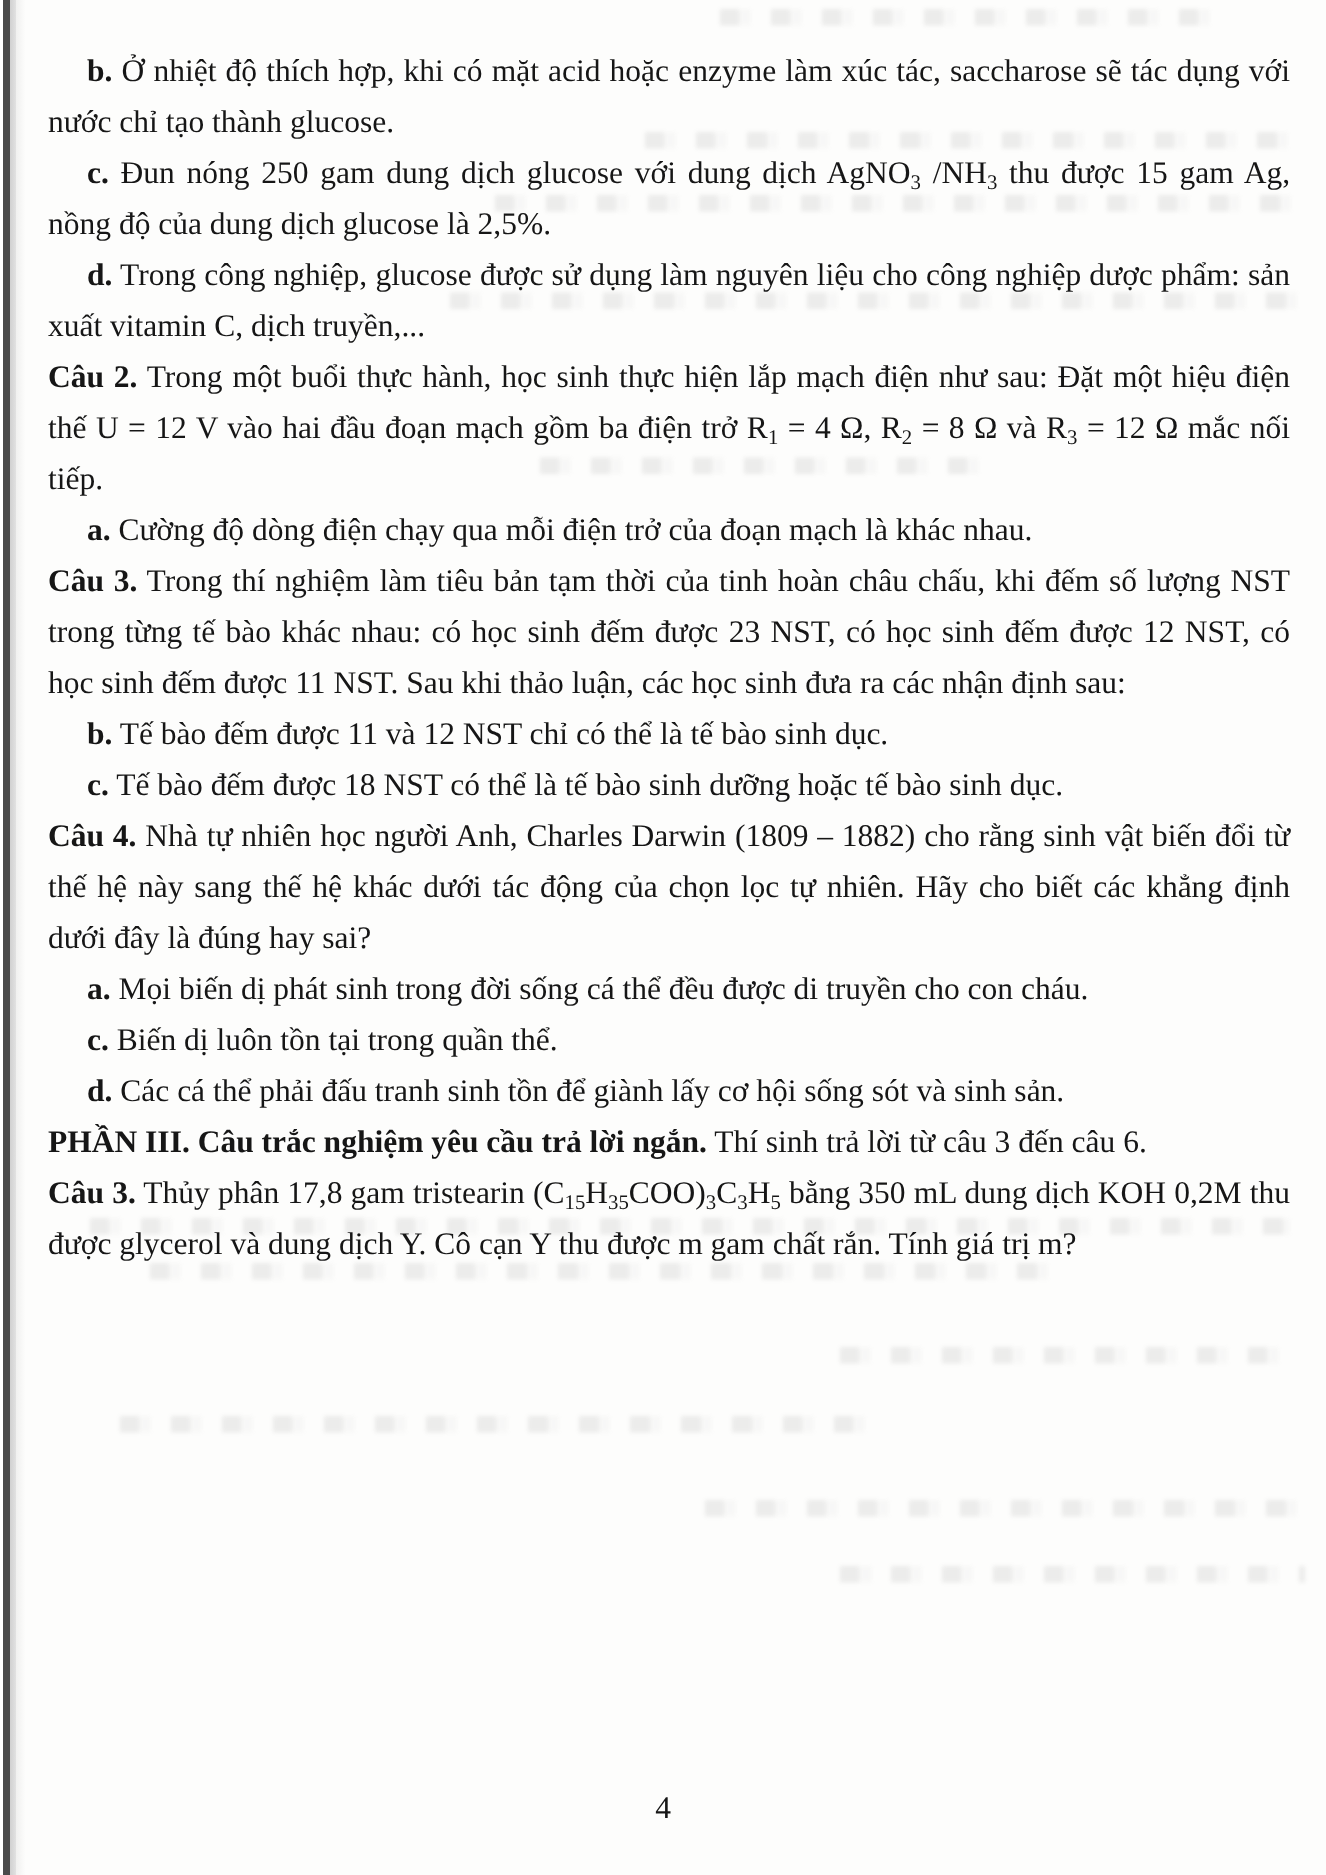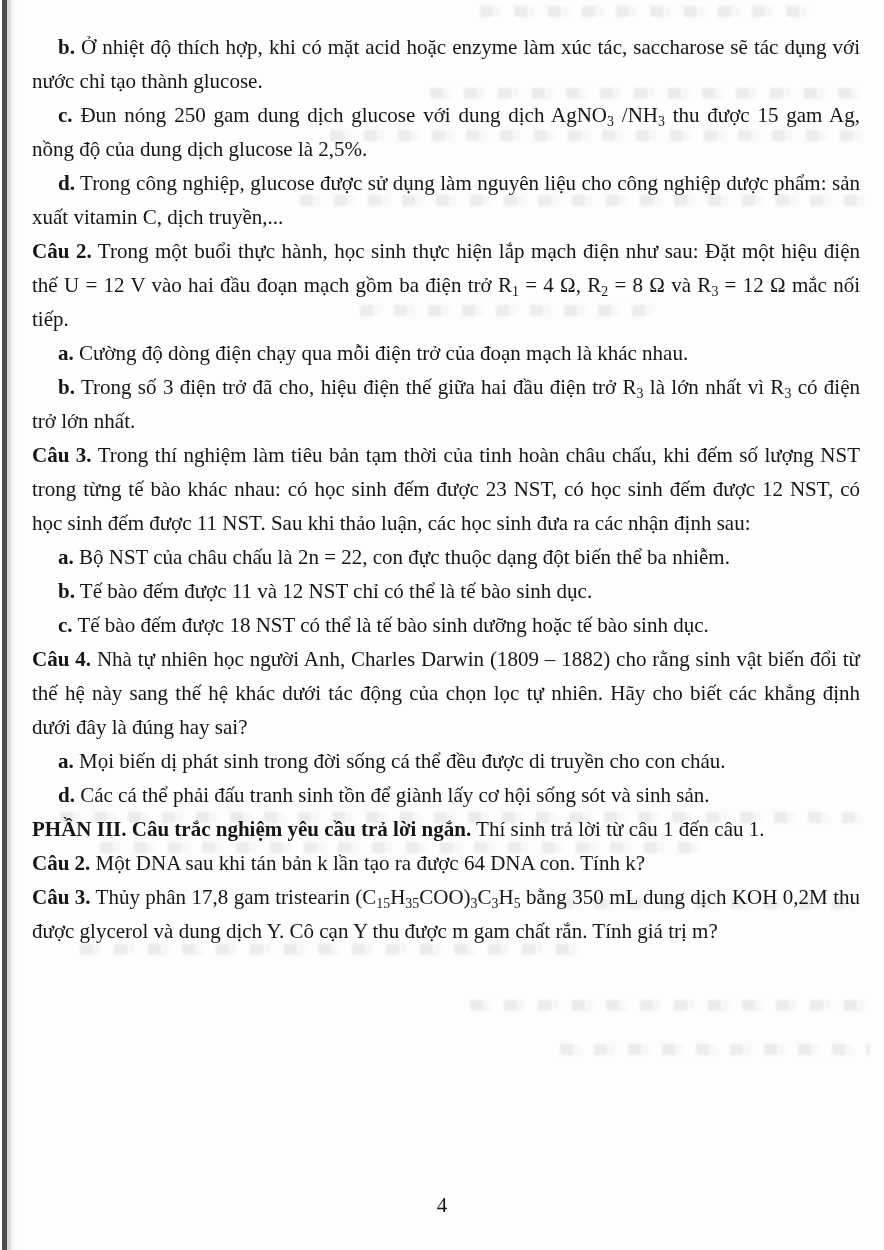--- a/index.html
+++ b/index.html
@@ -89,27 +89,25 @@
     <div class="smudge" style="left:470px; top:1000px; width:400px;"></div>
     <div class="smudge" style="left:560px; top:1044px; width:310px;"></div>
   </div>
 
   <main class="content" id="content">
       <p class="para indent"><b>b.</b><span> Ở nhiệt độ thích hợp, khi có mặt acid hoặc enzyme làm xúc tác, saccharose sẽ tác dụng với nước chỉ tạo thành glucose.</span></p>
       <p class="para indent"><b>c.</b><span> Đun nóng 250 gam dung dịch glucose với dung dịch AgNO</span><sub>3</sub><span> /NH</span><sub>3</sub><span> thu được 15 gam Ag, nồng độ của dung dịch glucose là 2,5%.</span></p>
       <p class="para indent"><b>d.</b><span> Trong công nghiệp, glucose được sử dụng làm nguyên liệu cho công nghiệp dược phẩm: sản xuất vitamin C, dịch truyền,...</span></p>
       <p class="para"><b>Câu 2.</b><span> Trong một buổi thực hành, học sinh thực hiện lắp mạch điện như sau: Đặt một hiệu điện thế U = 12 V vào hai đầu đoạn mạch gồm ba điện trở R</span><sub>1</sub><span> = 4 Ω, R</span><sub>2</sub><span> = 8 Ω và R</span><sub>3</sub><span> = 12 Ω mắc nối tiếp.</span></p>
       <p class="para indent"><b>a.</b><span> Cường độ dòng điện chạy qua mỗi điện trở của đoạn mạch là khác nhau.</span></p>
-      <p class="para indent"><b>b.</b><span> Trong số 3 điện trở đã cho, hiệu điện thế giữa hai đầu điện trở R</span><sub>3</sub><span> là lớn nhất vì R</span><sub>3</sub><span> có điện trở lớn nhất.</span></p>
       <p class="para"><b>Câu 3.</b><span> Trong thí nghiệm làm tiêu bản tạm thời của tinh hoàn châu chấu, khi đếm số lượng NST trong từng tế bào khác nhau: có học sinh đếm được 23 NST, có học sinh đếm được 12 NST, có học sinh đếm được 11 NST. Sau khi thảo luận, các học sinh đưa ra các nhận định sau:</span></p>
-      <p class="para indent"><b>a.</b><span> Bộ NST của châu chấu là 2n = 22, con đực thuộc dạng đột biến thể ba nhiễm.</span></p>
       <p class="para indent"><b>b.</b><span> Tế bào đếm được 11 và 12 NST chỉ có thể là tế bào sinh dục.</span></p>
       <p class="para indent"><b>c.</b><span> Tế bào đếm được 18 NST có thể là tế bào sinh dưỡng hoặc tế bào sinh dục.</span></p>
       <p class="para"><b>Câu 4.</b><span> Nhà tự nhiên học người Anh, Charles Darwin (1809 – 1882) cho rằng sinh vật biến đổi từ thế hệ này sang thế hệ khác dưới tác động của chọn lọc tự nhiên. Hãy cho biết các khẳng định dưới đây là đúng hay sai?</span></p>
       <p class="para indent"><b>a.</b><span> Mọi biến dị phát sinh trong đời sống cá thể đều được di truyền cho con cháu.</span></p>
+      <p class="para indent"><b>c.</b><span> Biến dị luôn tồn tại trong quần thể.</span></p>
       <p class="para indent"><b>d.</b><span> Các cá thể phải đấu tranh sinh tồn để giành lấy cơ hội sống sót và sinh sản.</span></p>
-      <p class="para"><b>PHẦN III. Câu trắc nghiệm yêu cầu trả lời ngắn.</b><span> Thí sinh trả lời từ câu 1 đến câu 1.</span></p>
-      <p class="para"><b>Câu 2.</b><span> Một DNA sau khi tán bản k lần tạo ra được 64 DNA con. Tính k?</span></p>
+      <p class="para"><b>PHẦN III. Câu trắc nghiệm yêu cầu trả lời ngắn.</b><span> Thí sinh trả lời từ câu 3 đến câu 6.</span></p>
       <p class="para"><b>Câu 3.</b><span> Thủy phân 17,8 gam tristearin (C</span><sub>15</sub><span>H</span><sub>35</sub><span>COO)</span><sub>3</sub><span>C</span><sub>3</sub><span>H</span><sub>5</sub><span> bằng 350 mL dung dịch KOH 0,2M thu được glycerol và dung dịch Y. Cô cạn Y thu được m gam chất rắn. Tính giá trị m?</span></p>
     </main>
 
   <div class="page-number">4</div>
 </div>
 
 </body></html>

